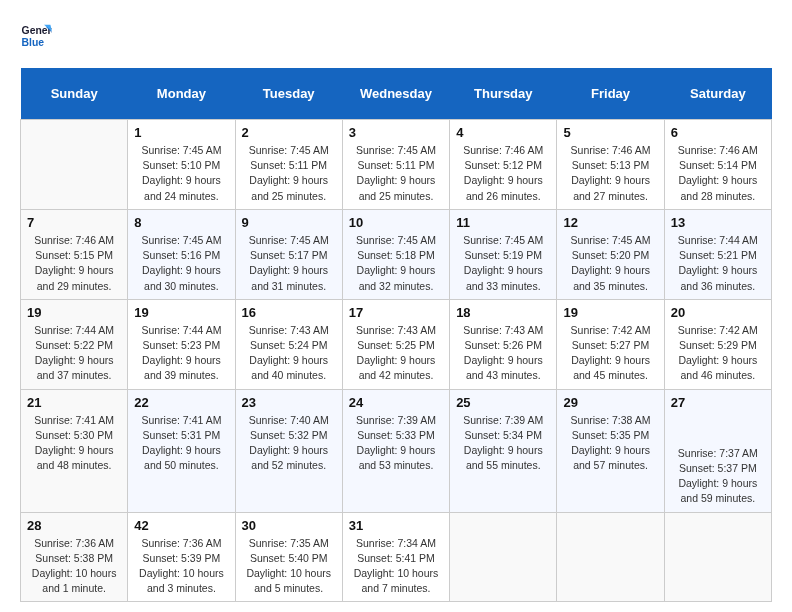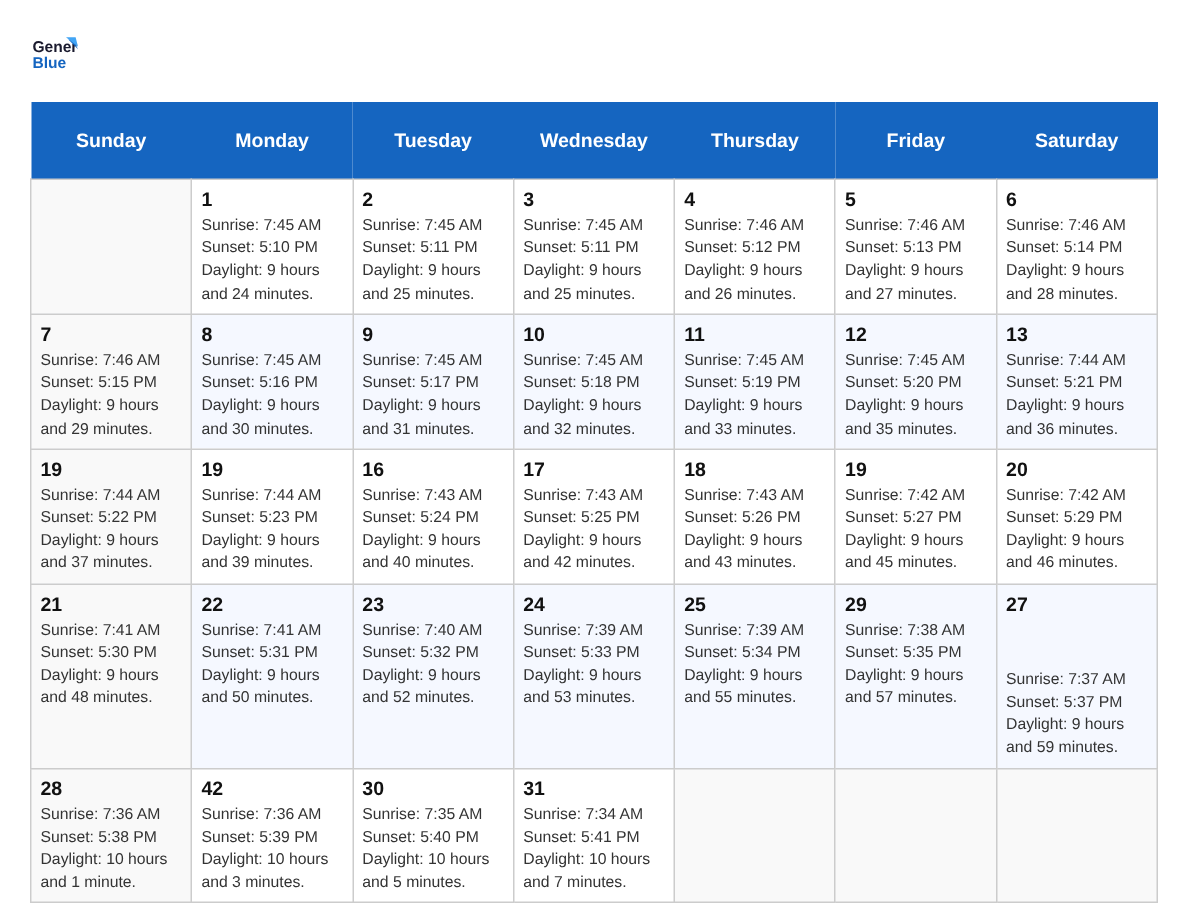--- a/index.html
+++ b/index.html
@@ -64,20 +64,21 @@
     .day-number {
       font-size: 13px;
       font-weight: bold;
       margin-bottom: 3px;
       color: #111;
     }
     .day-info {
       font-size: 10.5px;
       color: #333;
       line-height: 1.45;
+      text-align: center;
     }
     .empty-cell {
       background: #f9f9f9;
     }
     tbody tr:nth-child(even) {
       background-color: #f5f8ff;
     }
     tbody tr:nth-child(odd) {
       background-color: #fff;
     }

